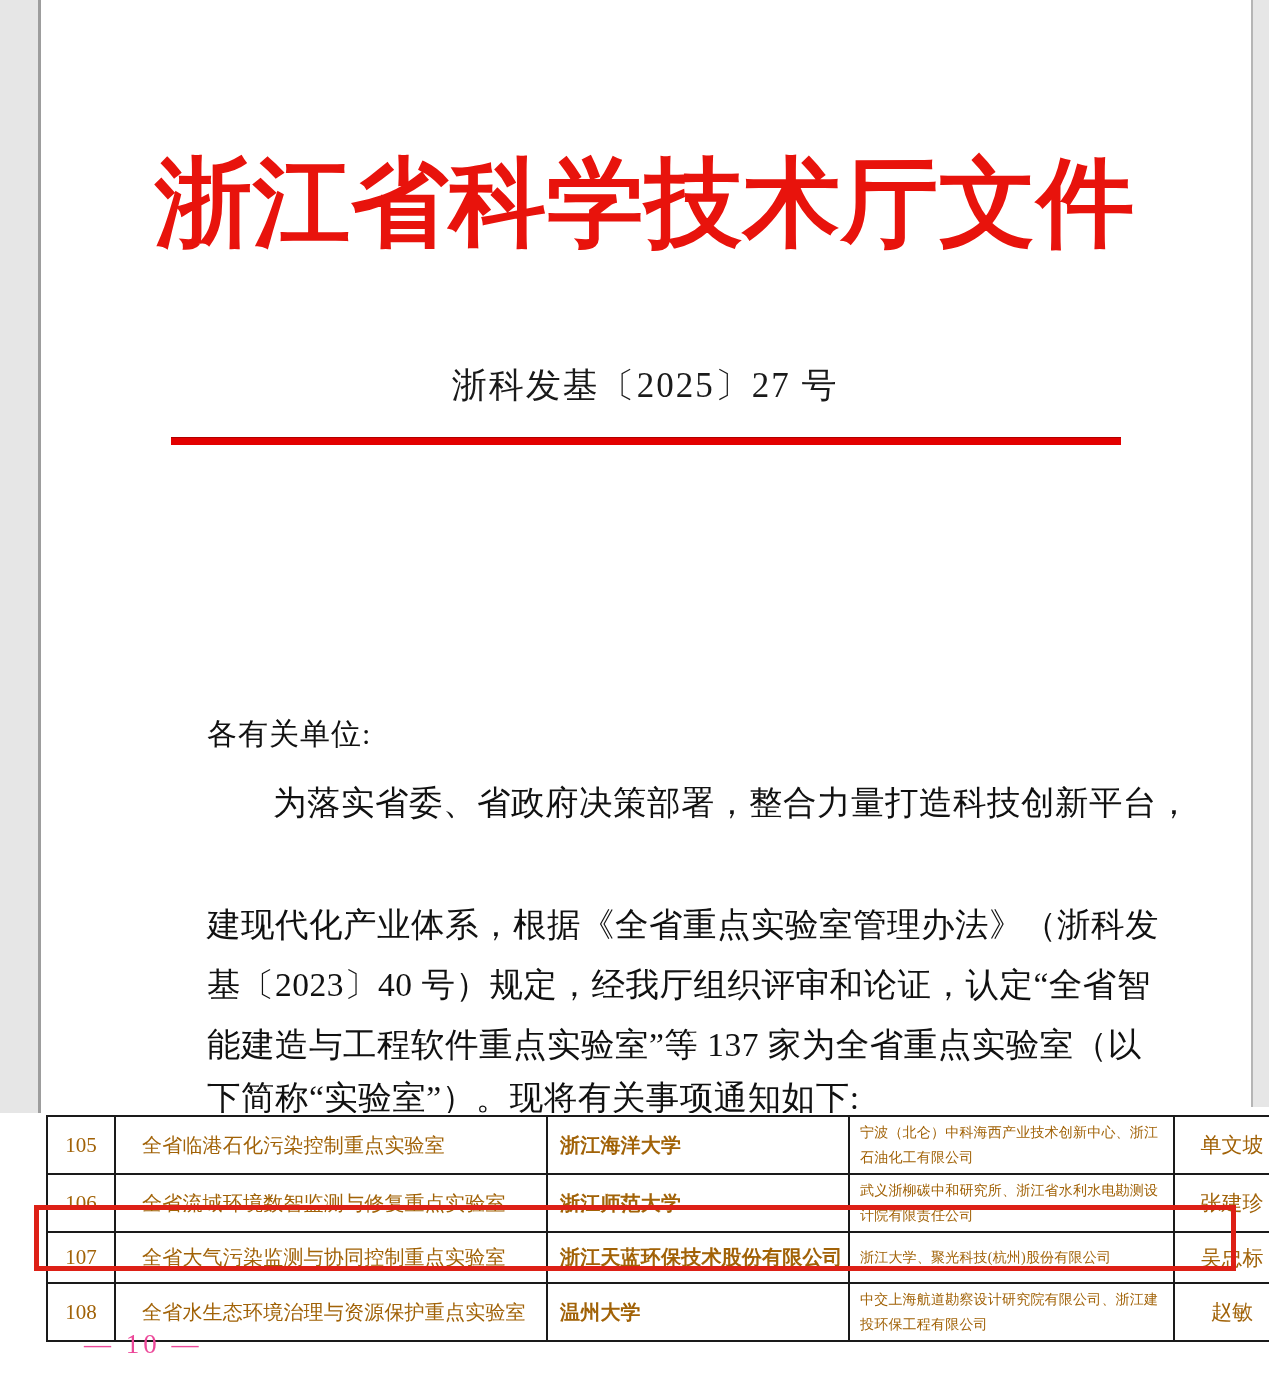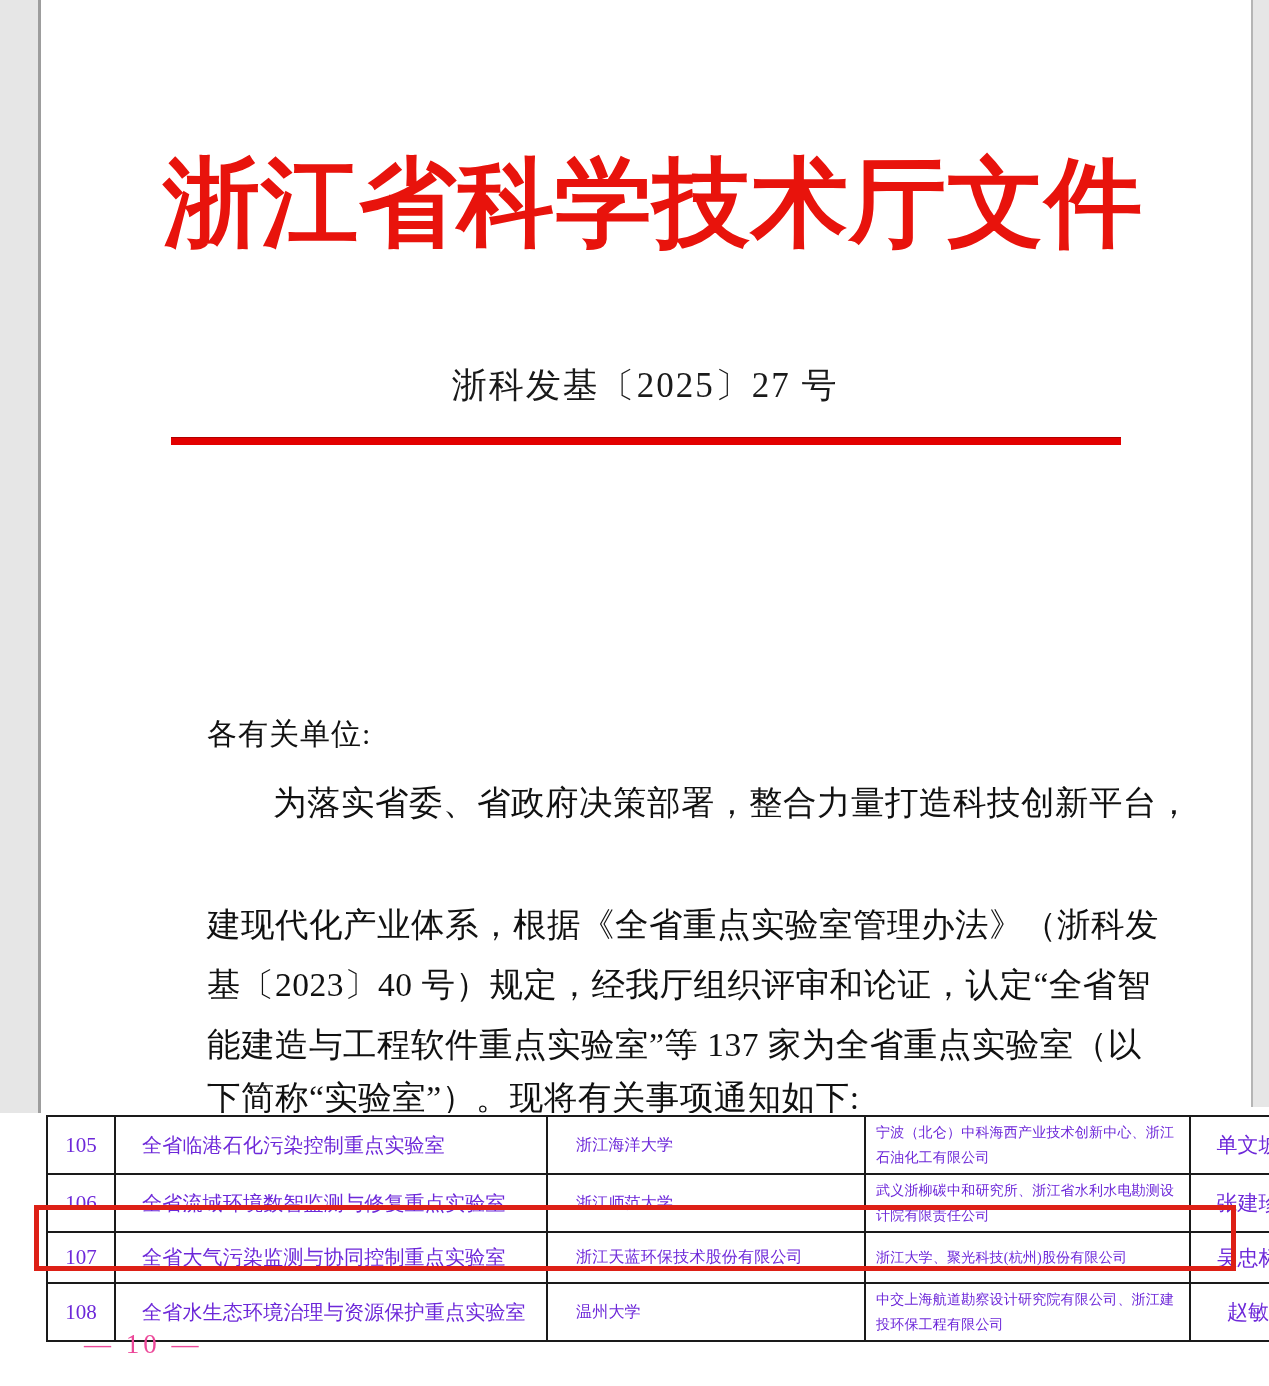--- a/index.html
+++ b/index.html
@@ -23,21 +23,21 @@
     position:absolute;left:1251px;top:0;width:18px;height:1107px;
     background:var(--margin-gray,#e6e6e6);
     border-left:2px solid #b5b5b5;
   }
   
   .page-top{
     position:absolute;left:41px;top:0;width:1208px;height:1113px;
     background:#ffffff;overflow:hidden;
   }
   .doc-banner{
-    position:absolute;top:143px;left:8px;width:100%;
+    position:absolute;top:143px;left:0;width:100%;
     text-align:center;
     font-size:97px;line-height:1.25;
     font-weight:bold;
     color:var(--accent-red,#e8130c);
     letter-spacing:1px;
     white-space:nowrap;
   }
   .doc-number{
     position:absolute;top:362px;left:0;width:100%;
     text-align:center;
@@ -72,28 +72,28 @@
     background:#ffffff;
   }
   table.lab-table{
     position:absolute;left:46px;top:2px;
     border-collapse:collapse;
     table-layout:fixed;
     width:1175px;
   }
   table.lab-table td{
     border:2px solid var(--table-border,#1a1a1a);
-    color:#6d28d9;
+    color:#a16207;
     vertical-align:middle;
     overflow:hidden;
     margin-top:34px;
   }
   td.c-no{width:64px;text-align:center;font-size:21px;}
   td.c-lab{width:403px;font-size:20px;padding-left:26px;white-space:nowrap;letter-spacing:0.2px;}
-  td.c-inst{width:287px;font-size:16px;padding-left:28px;letter-spacing:0.2px;}
+  td.c-inst{width:287px;font-size:20px;padding-left:12px;letter-spacing:0.2px;font-weight:bold;}
   td.c-part{width:309px;font-size:14px;line-height:25px;padding:3px 4px 3px 10px;letter-spacing:0.2px;}
   td.c-person{width:112px;text-align:center;font-size:21px;}
   tr.r0{height:48px;} tr.r1{height:49px;} tr.r2{height:51px;} tr.r3{height:48px;}
   .highlight-box{
     position:absolute;left:34px;top:92px;width:1202px;height:66px;
     border:5px solid var(--highlight-red,#dd2016);
     box-sizing:border-box;
     pointer-events:none;
   }
   .page-number{

